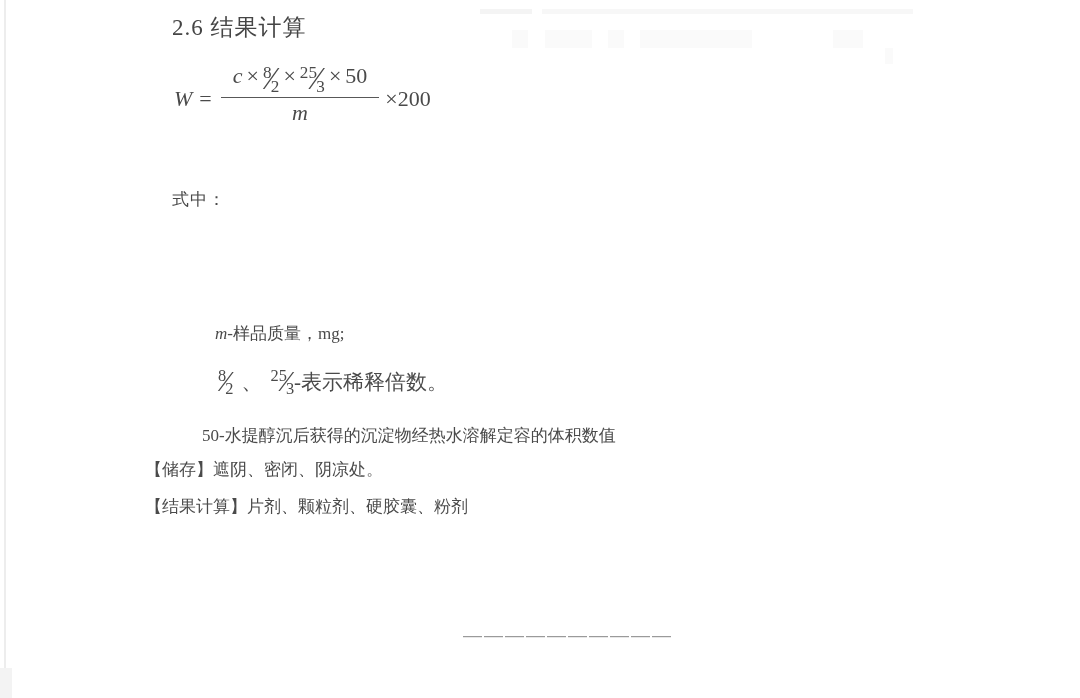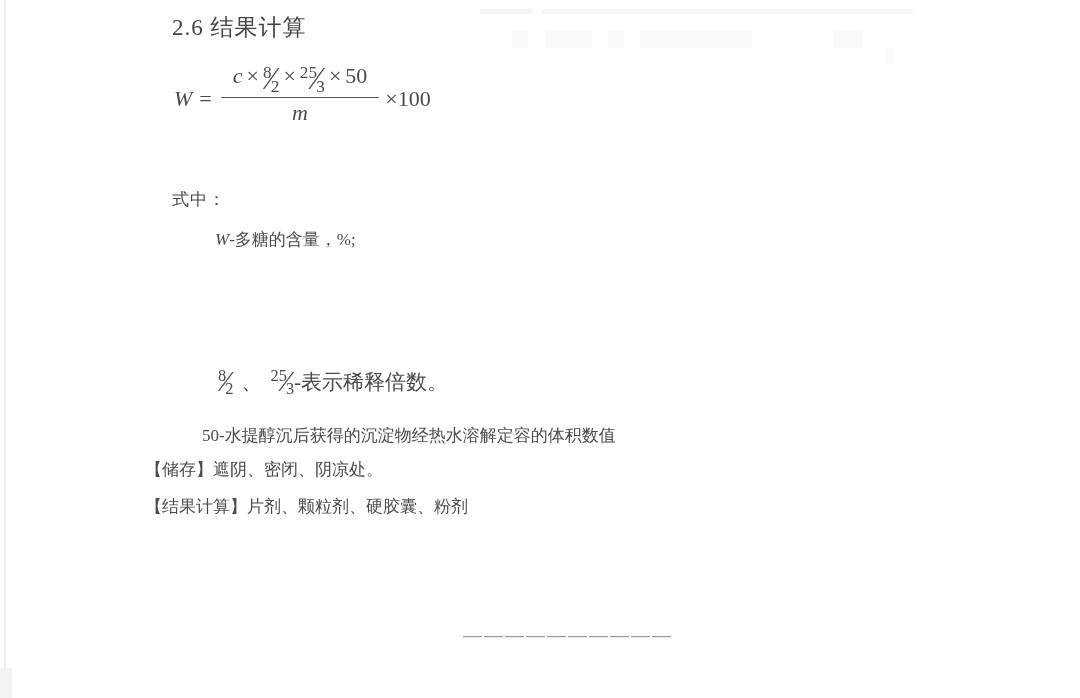--- a/index.html
+++ b/index.html
@@ -107,28 +107,28 @@
         <span class="ital">c</span>
         <span>×</span>
         <span class="sfrac"><span class="sn">8</span><span class="sl">⁄</span><span class="sd">2</span></span>
         <span>×</span>
         <span class="sfrac"><span class="sn">25</span><span class="sl">⁄</span><span class="sd">3</span></span>
         <span>×</span>
         <span>50</span>
       </span>
       <span class="den">m</span>
     </span>
-    <span class="mult">×100</span>
+    <span class="mult">×200</span>
   </div>
 
   <div class="textline where">式中：</div>
 
-  <div class="textline def-w"><span class="ital">W</span><span>-多糖的含量，%;</span></div>
 
 
+  <div class="textline def-m"><span class="ital">m</span><span>-样品质量，mg;</span></div>
 
   <div class="textline dilution">
     <span class="sfrac"><span class="sn">8</span><span class="sl">⁄</span><span class="sd">2</span></span><span class="sep">、</span><span class="sfrac"><span class="sn">25</span><span class="sl">⁄</span><span class="sd">3</span></span><span>-表示稀释倍数。</span>
   </div>
 
   <div class="textline note50">50-水提醇沉后获得的沉淀物经热水溶解定容的体积数值</div>
 
   <div class="textline storage"><span>【储存】</span><span>遮阴、密闭、阴凉处。</span></div>
 
   <div class="textline dosage"><span>【结果计算】</span><span>片剂、颗粒剂、硬胶囊、粉剂</span></div>

